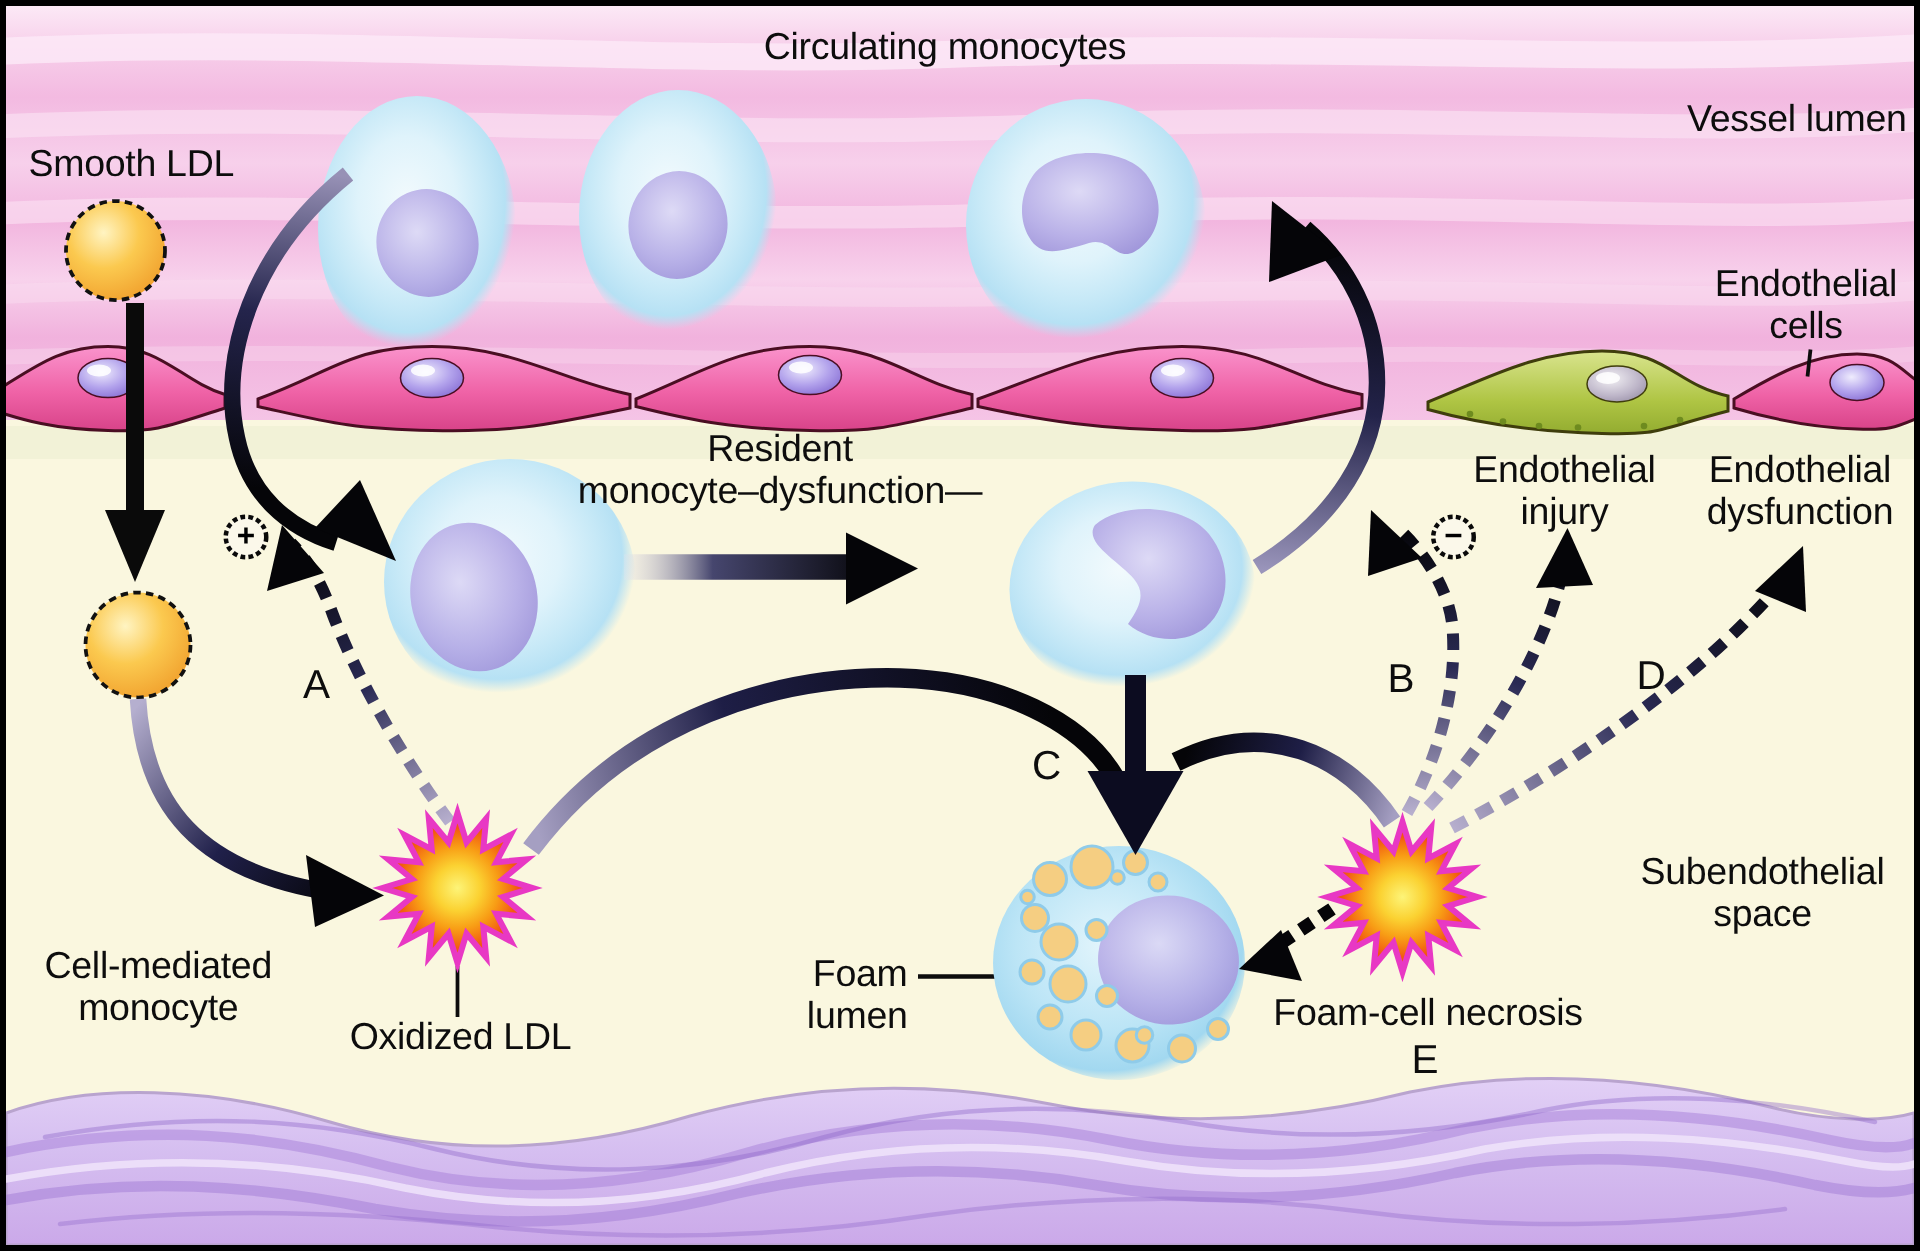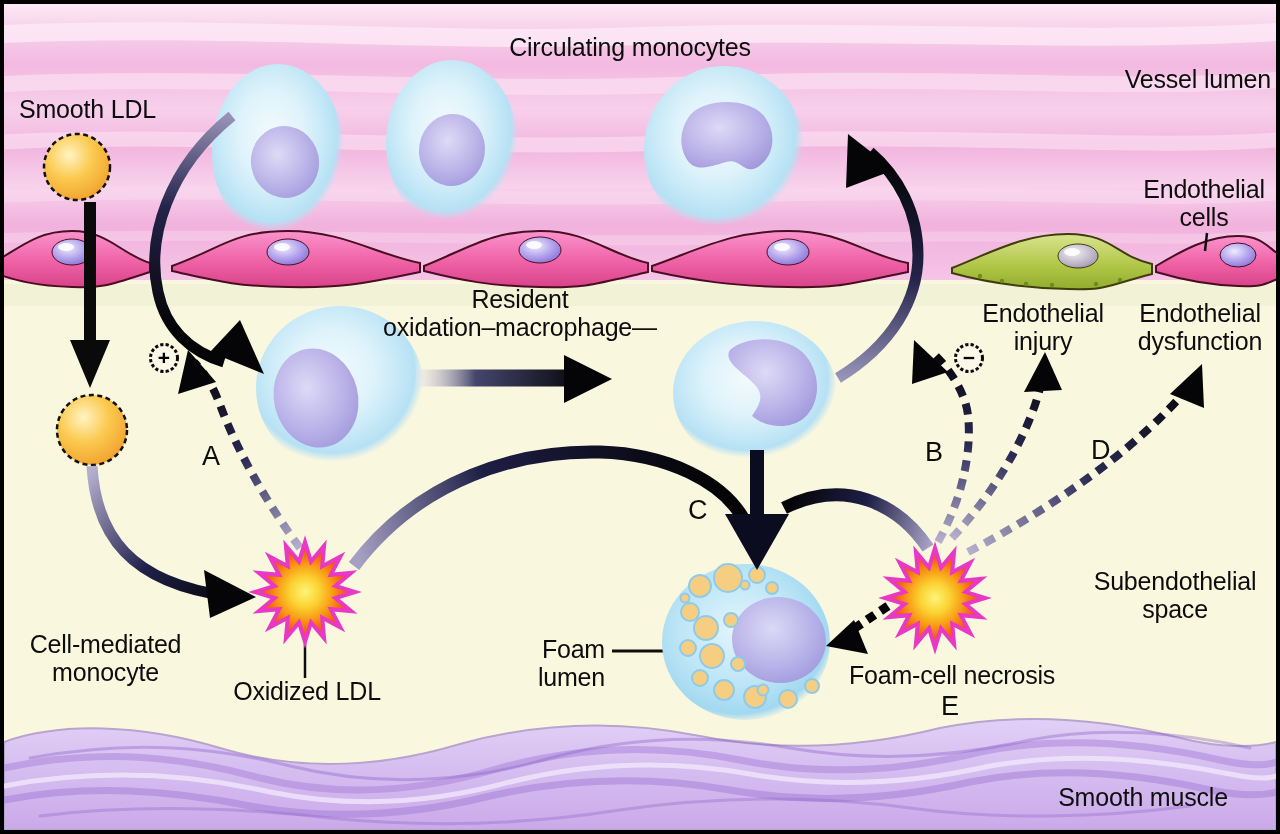--- a/index.html
+++ b/index.html
@@ -316,40 +316,39 @@
     <polygon points="826,646 868,654 854,620" fill="#050508"></polygon>
   </g>
 
   <polygon points="355.0,592.0 335.4,598.0 351.2,611.1 330.8,609.2 340.4,627.4 322.2,617.8 324.1,638.2 311.0,622.4 305.0,642.0 299.0,622.4 285.9,638.2 287.8,617.8 269.6,627.4 279.2,609.2 258.8,611.1 274.6,598.0 255.0,592.0 274.6,586.0 258.8,572.9 279.2,574.8 269.6,556.6 287.8,566.2 285.9,545.8 299.0,561.6 305.0,542.0 311.0,561.6 324.1,545.8 322.2,566.2 340.4,556.6 330.8,574.8 351.2,572.9 335.4,586.0" fill="url(#starG)" stroke="#E838C4" stroke-width="4" stroke-linejoin="miter"></polygon>
   <polygon points="985.0,598.0 965.4,604.0 981.2,617.1 960.8,615.2 970.4,633.4 952.2,623.8 954.1,644.2 941.0,628.4 935.0,648.0 929.0,628.4 915.9,644.2 917.8,623.8 899.6,633.4 909.2,615.2 888.8,617.1 904.6,604.0 885.0,598.0 904.6,592.0 888.8,578.9 909.2,580.8 899.6,562.6 917.8,572.2 915.9,551.8 929.0,567.6 935.0,548.0 941.0,567.6 954.1,551.8 952.2,572.2 970.4,562.6 960.8,580.8 981.2,578.9 965.4,592.0" fill="url(#starG)" stroke="#E838C4" stroke-width="4" stroke-linejoin="miter"></polygon>
 
   <circle cx="164" cy="358" r="13.5" fill="#FBF8EA" stroke="#0a0a0a" stroke-width="3" stroke-dasharray="3.2 2.2"></circle>
   <circle cx="969" cy="358" r="13.5" fill="#FBF8EA" stroke="#0a0a0a" stroke-width="3" stroke-dasharray="3.2 2.2"></circle>
 </svg>
 
-<div class="lbl center" style="left:426px;top:30px;width:400px;">Circulating monocytes</div>
+<div class="lbl center" style="left:426px;top:14px;width:400px;">Circulating monocytes</div>
 <div class="lbl center" style="left:1067px;top:62px;width:200px;text-align:right;">Vessel lumen</div>
 <div class="lbl center" style="left:11px;top:92px;width:145px;">Smooth LDL</div>
 <div class="lbl center" style="left:1120px;top:172px;width:160px;">Endothelial
 cells</div>
 <div class="lbl center" style="left:376px;top:282px;width:280px;">Resident
-oxidation–macrophage—</div>
+monocyte–dysfunction—</div>
 <div class="lbl center" style="left:969px;top:296px;width:140px;">Endothelial
 injury</div>
 <div class="lbl center" style="left:1121px;top:296px;width:150px;">Endothelial
 dysfunction</div>
 <div class="lbl step" style="left:198px;top:438px;">A</div>
 <div class="lbl step" style="left:921px;top:434px;">B</div>
 <div class="lbl step" style="left:684px;top:492px;">C</div>
 <div class="lbl step" style="left:1087px;top:432px;">D</div>
 <div class="lbl step" style="left:937px;top:688px;">E</div>
 <div class="lbl center" style="left:4px;top:627px;width:195px;">Cell-mediated
 monocyte</div>
 <div class="lbl center" style="left:218px;top:674px;width:170px;">Oxidized LDL</div>
 <div class="lbl right" style="left:486px;top:632px;width:115px;">Foam lumen</div>
 <div class="lbl center" style="left:832px;top:658px;width:232px;">Foam-cell necrosis</div>
 <div class="lbl center" style="left:1076px;top:564px;width:190px;">Subendothelial
 space</div>
-<div class="lbl center" style="left:1044px;top:780px;width:190px;">Smooth muscle</div>
 <span class="sign" style="left:145px;top:340px;">+</span>
 <span class="sign" style="left:950px;top:340px;">−</span>
 
 </div>
 
 </body></html>

